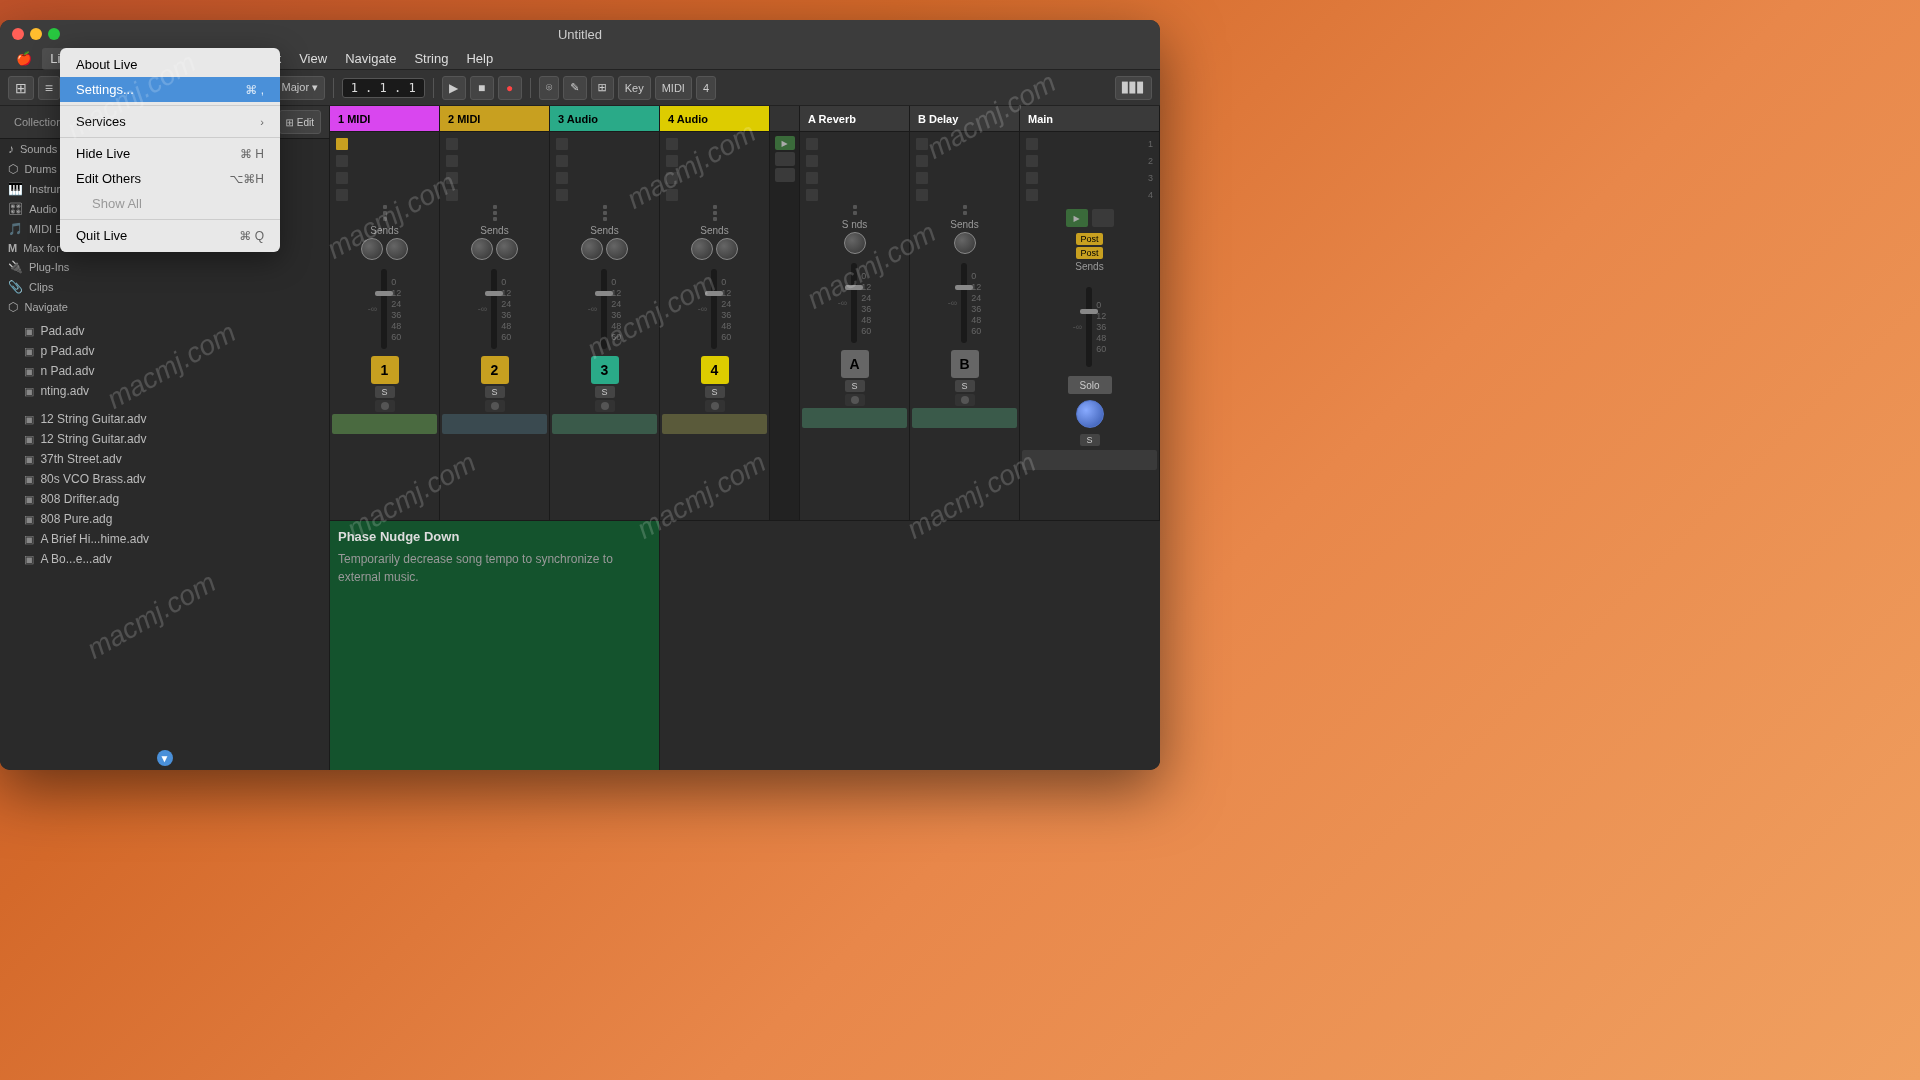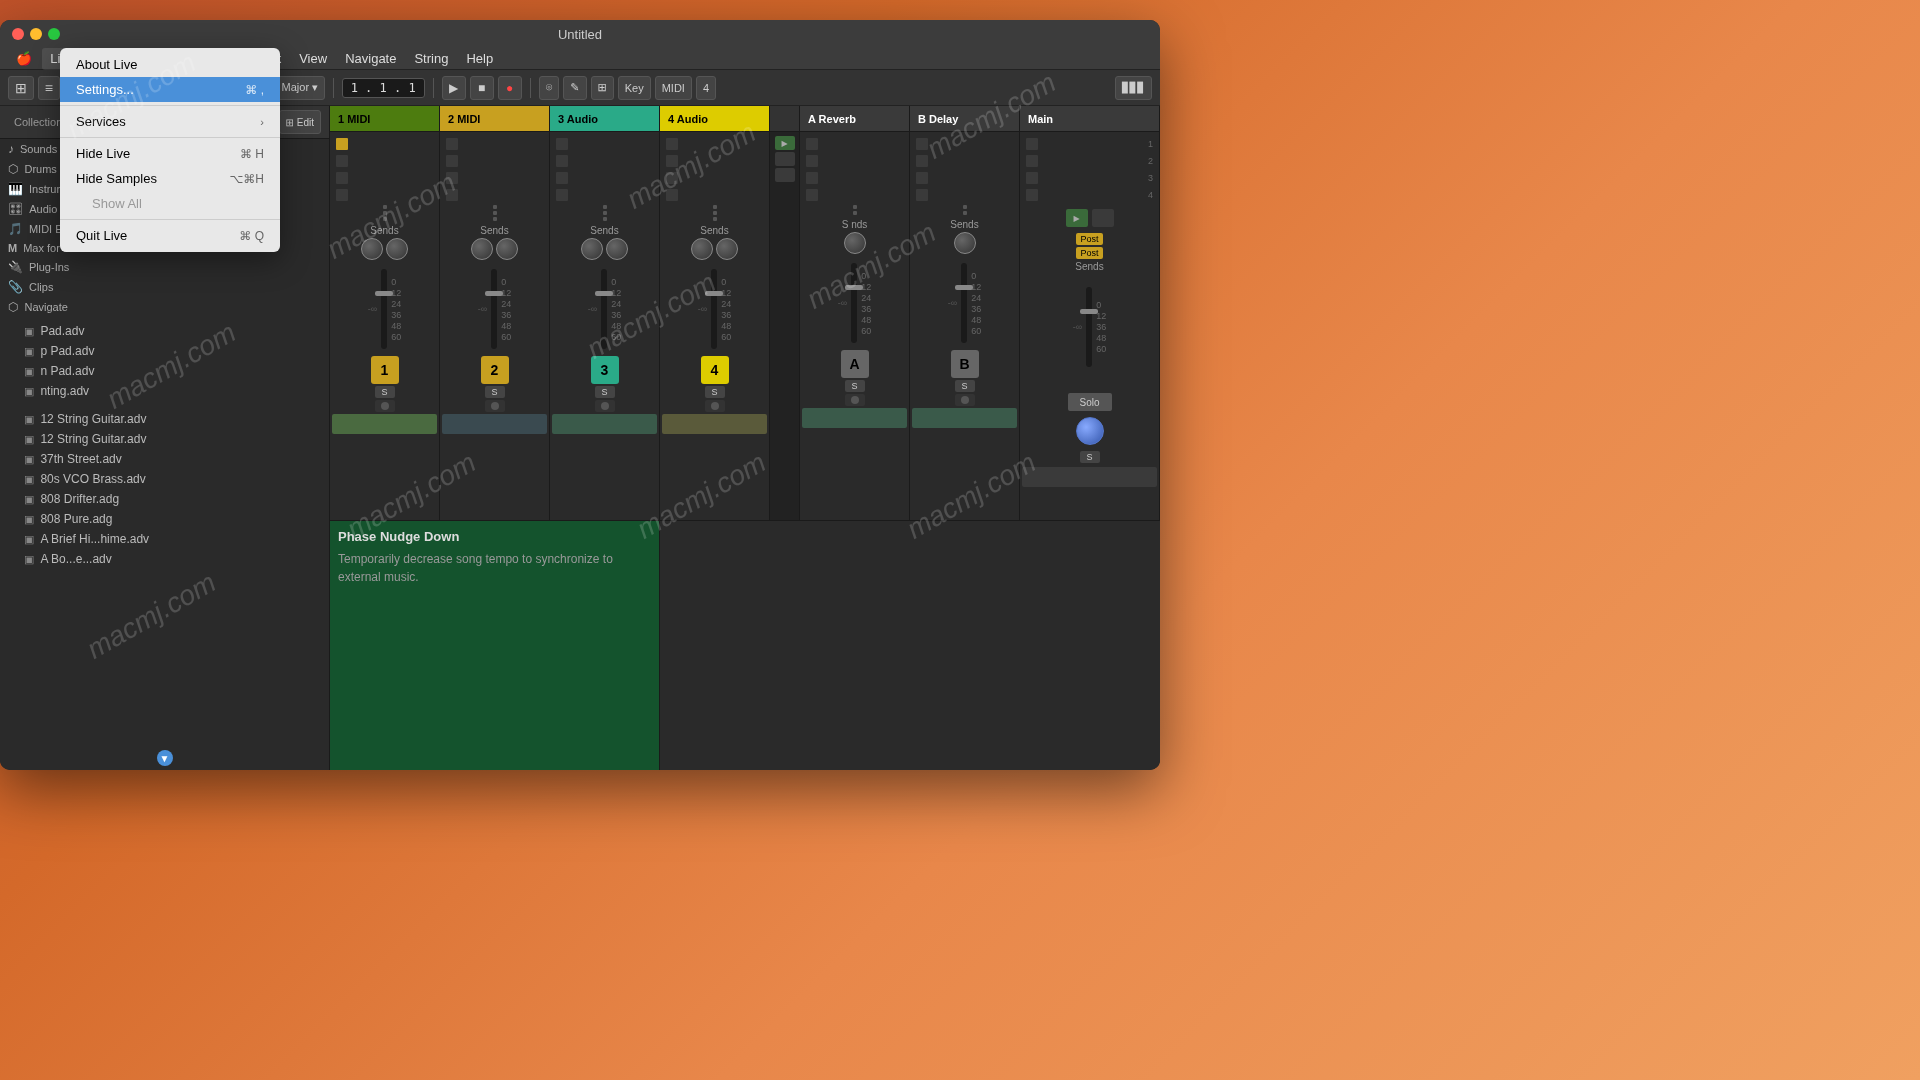--- a/index.html
+++ b/index.html
@@ -228,21 +228,21 @@
     .track-header {
       display: flex;
       align-items: center;
       padding: 0 8px;
       font-size: 11px;
       font-weight: bold;
       color: #fff;
       border-right: 1px solid #1a1a1a;
       cursor: pointer;
     }
-    .track-header.midi { background: #4d7c0f; color: #000; }
+    .track-header.midi { background: #d946ef; color: #000; }
     .track-header.midi2 { background: #c8a020; color: #000; }
     .track-header.audio3 { background: #2aaa88; color: #000; }
     .track-header.audio4 { background: #ddcc00; color: #000; }
     .track-header.reverb { background: #3a3a3a; color: #fff; }
     .track-header.delay { background: #3a3a3a; color: #fff; }
     .track-header.main { background: #3a3a3a; color: #fff; }
 
     
     .bottom-panel {
       display: flex;
@@ -900,21 +900,21 @@
             </div>
             <div style="display:flex;flex-direction:column;gap:1px;font-size:9px;color:#666;">
               <span>0</span>
               <span>12</span>
               <span>36</span>
               <span>48</span>
               <span>60</span>
             </div>
           </div>
 
-          <div style="margin-top:21px;">
+          <div style="margin-top:4px;">
             <div style="width:44px;height:18px;background:#555;border-radius:2px;display:flex;align-items:center;justify-content:center;font-size:10px;color:#ccc;cursor:pointer;">Solo</div>
           </div>
 
           <div style="margin-top:6px;">
             <div style="width:28px;height:28px;border-radius:50%;background:radial-gradient(circle at 35% 35%, #88aaff, #3355aa);border:1px solid #5577cc;cursor:pointer;"></div>
           </div>
           <div style="display:flex;flex-direction:column;align-items:center;gap:2px;margin-top:6px;">
             <div style="width:20px;height:12px;background:#444;border-radius:2px;display:flex;align-items:center;justify-content:center;font-size:9px;color:#ccc;cursor:pointer;">S</div>
           </div>
           <div style="width:100%;height:20px;background:#3a3a3a;margin-top:4px;border-radius:2px;"></div>
@@ -946,21 +946,21 @@
   <div class="dropdown-item">
     <span>Services</span>
     <span class="dropdown-arrow">›</span>
   </div>
   <div class="dropdown-separator"></div>
   <div class="dropdown-item">
     <span>Hide Live</span>
     <span class="dropdown-shortcut">⌘ H</span>
   </div>
   <div class="dropdown-item">
-    <span>Hide Samples</span>
+    <span>Edit Others</span>
     <span class="dropdown-shortcut">⌥⌘H</span>
   </div>
   <div class="dropdown-item disabled">
     <span>Show All</span>
   </div>
   <div class="dropdown-separator"></div>
   <div class="dropdown-item">
     <span>Quit Live</span>
     <span class="dropdown-shortcut">⌘ Q</span>
   </div>

